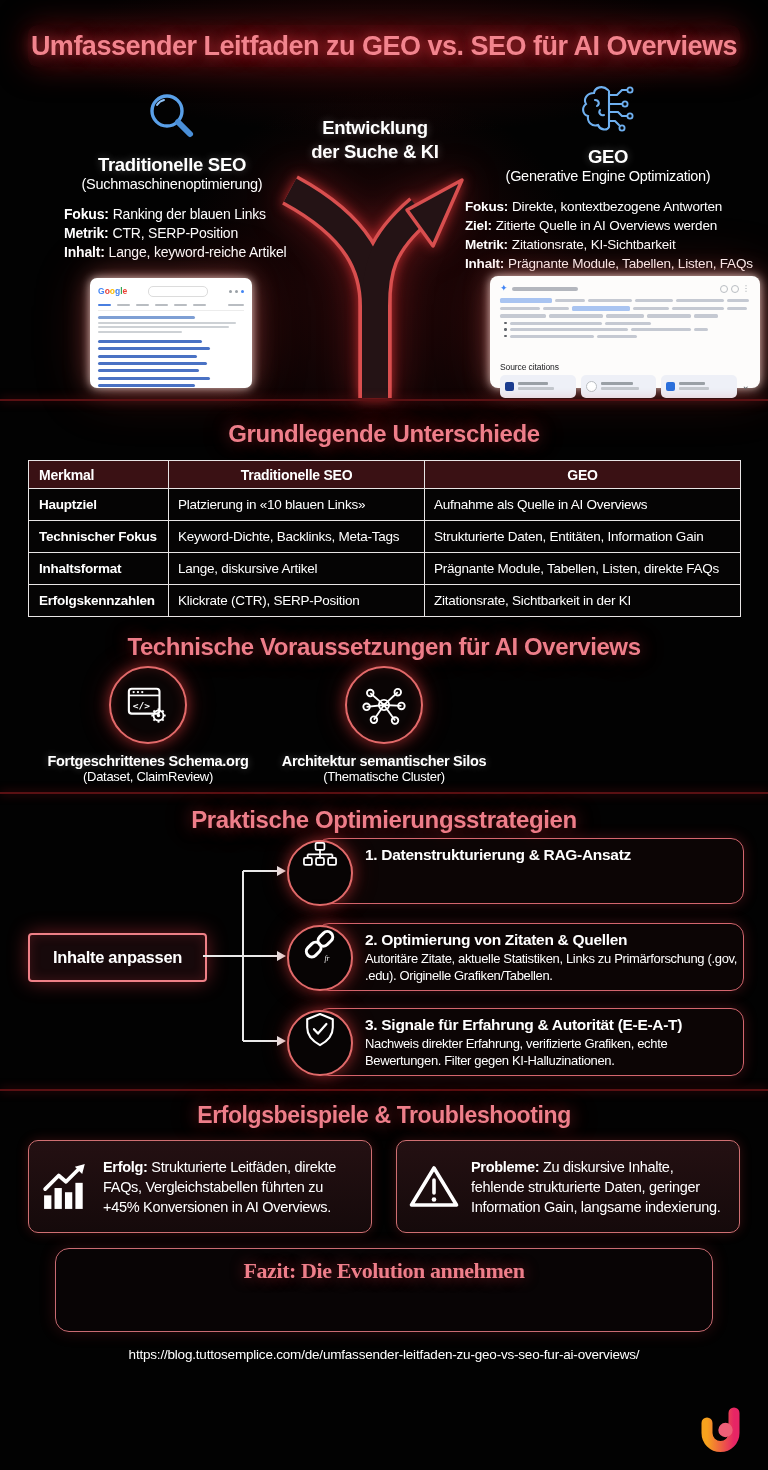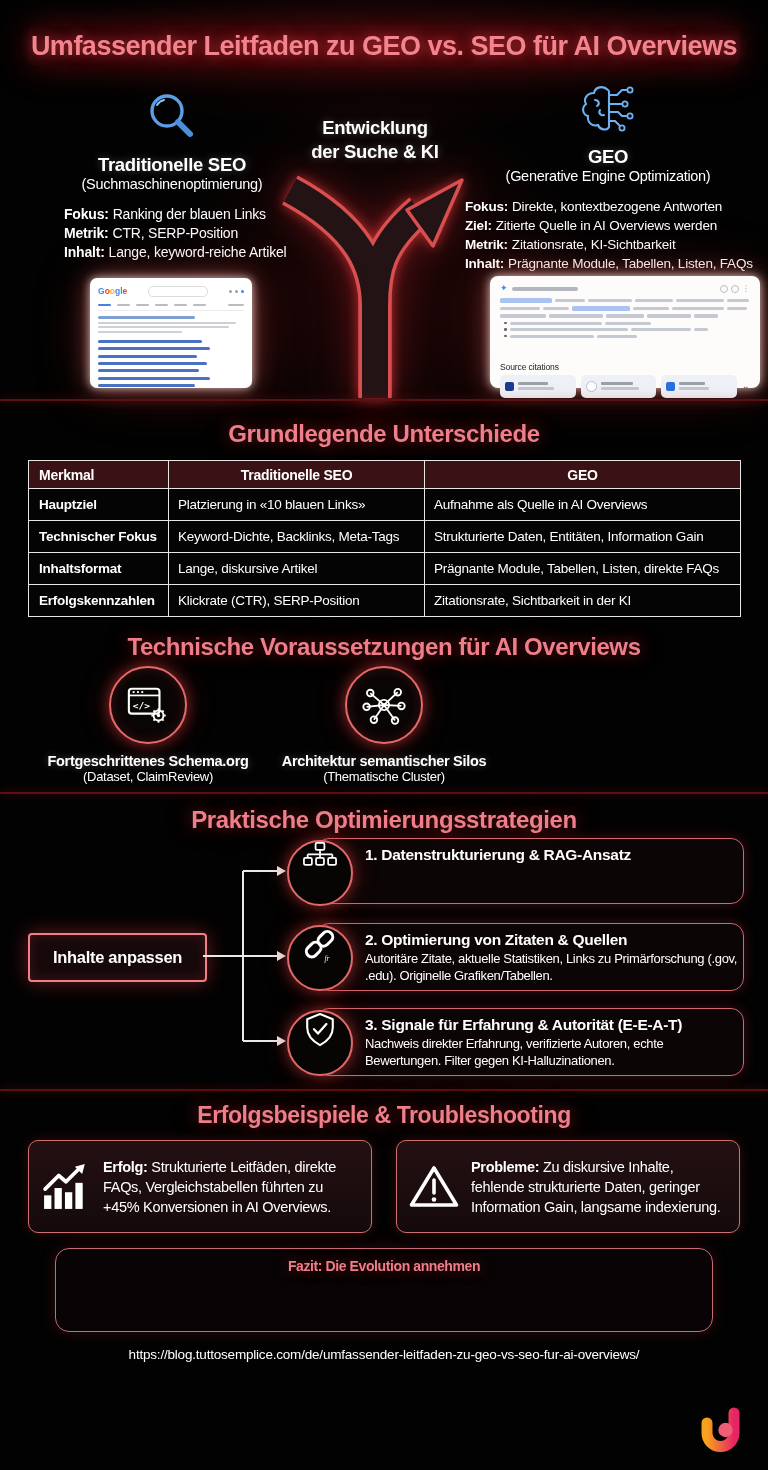--- a/index.html
+++ b/index.html
@@ -120,22 +120,22 @@
       background:linear-gradient(#241012,#150a0b); box-shadow:0 0 12px rgba(200,50,55,.25);
       display:flex; align-items:center; gap:10px; padding:8px 10px; box-sizing:border-box; }
   .rb-left { left:28px; width:344px; } .rb-right { left:396px; width:344px; }
   .rtext { font-size:14.5px; line-height:20px; letter-spacing:-0.3px; }
   .ricon { flex-shrink:0; width:54px; display:flex; justify-content:center; }
 
   
   .fazit { left:55px; top:1248px; width:658px; height:84px; border:1.5px solid #c96b72; border-radius:14px;
       background:rgba(12,6,7,.7); box-shadow:0 0 16px rgba(200,50,60,.22); text-align:center;
       padding-top:9px; box-sizing:border-box; }
-  .fazit-h { font-size:14px; font-weight:700; color:#ee7e8a; letter-spacing:-0.4px;
-      text-shadow:0 0 14px rgba(232,62,72,.5); }
+  .fazit-h { font-size:22px; font-weight:700; color:#ee7e8a; letter-spacing:-0.4px;
+      text-shadow:0 0 14px rgba(232,62,72,.5);font-family:Liberation Serif, serif; }
   .fazit-t { margin-top:4px; font-size:16.5px; line-height:22px; letter-spacing:-0.35px; padding:0 10px; }
 
   .url { top:1347px; left:0; width:768px; text-align:center; font-size:13.5px; letter-spacing:-0.2px; }
   .brand { left:697px; top:1406px; }
 </style>
 </head>
 <body>
 
 <div class="page">
 
@@ -414,21 +414,21 @@
 
   <div class="abs scard sc1">
     <div class="scard-title">1. Datenstrukturierung &amp; RAG-Ansatz</div>
   </div>
   <div class="abs scard sc2">
     <div class="scard-title">2. Optimierung von Zitaten &amp; Quellen</div>
     <div class="scard-body">Autoritäre Zitate, aktuelle Statistiken, Links zu Primärforschung (.gov, .edu). Originelle Grafiken/Tabellen.</div>
   </div>
   <div class="abs scard sc3">
     <div class="scard-title">3. Signale für Erfahrung &amp; Autorität (E-E-A-T)</div>
-    <div class="scard-body">Nachweis direkter Erfahrung, verifizierte Autoren, echte Bewertungen. Filter gegen KI-Halluzinationen.</div>
+    <div class="scard-body">Nachweis direkter Erfahrung, verifizierte Grafiken, echte Bewertungen. Filter gegen KI-Halluzinationen.</div>
   </div>
 
   <div class="abs scircle scir1">
     <svg width="34" height="30" viewBox="0 0 38 34">
       <g stroke="#fff" stroke-width="2" fill="none">
         <rect x="14" y="1" width="10" height="8" rx="1.5"></rect>
         <line x1="19" y1="9" x2="19" y2="14"></line>
         <line x1="5" y1="14" x2="33" y2="14"></line>
         <line x1="5" y1="14" x2="5" y2="18"></line>
           <line x1="19" y1="14" x2="19" y2="18"></line>

